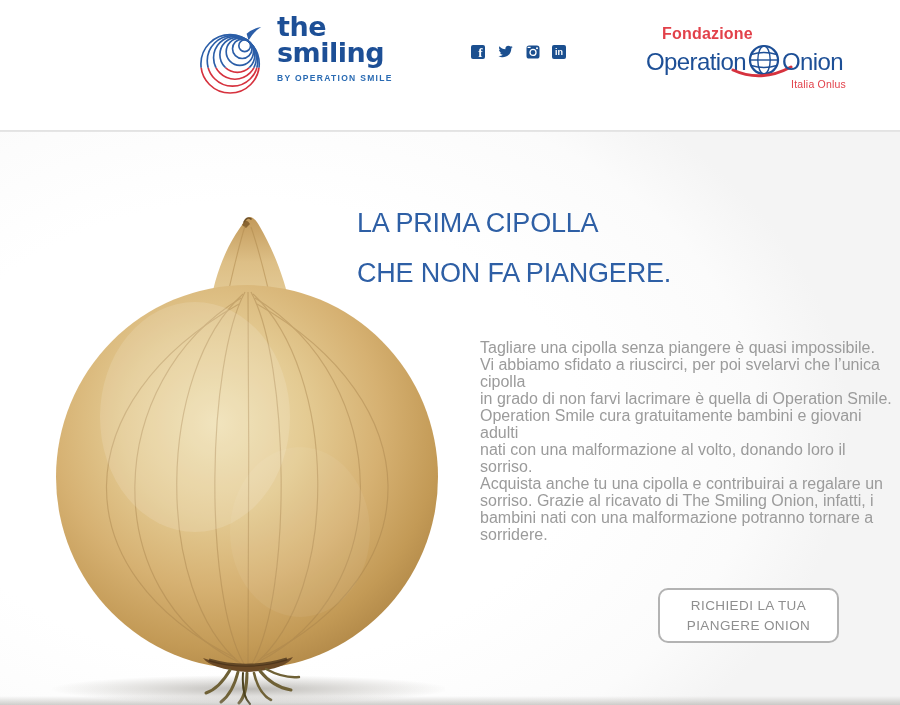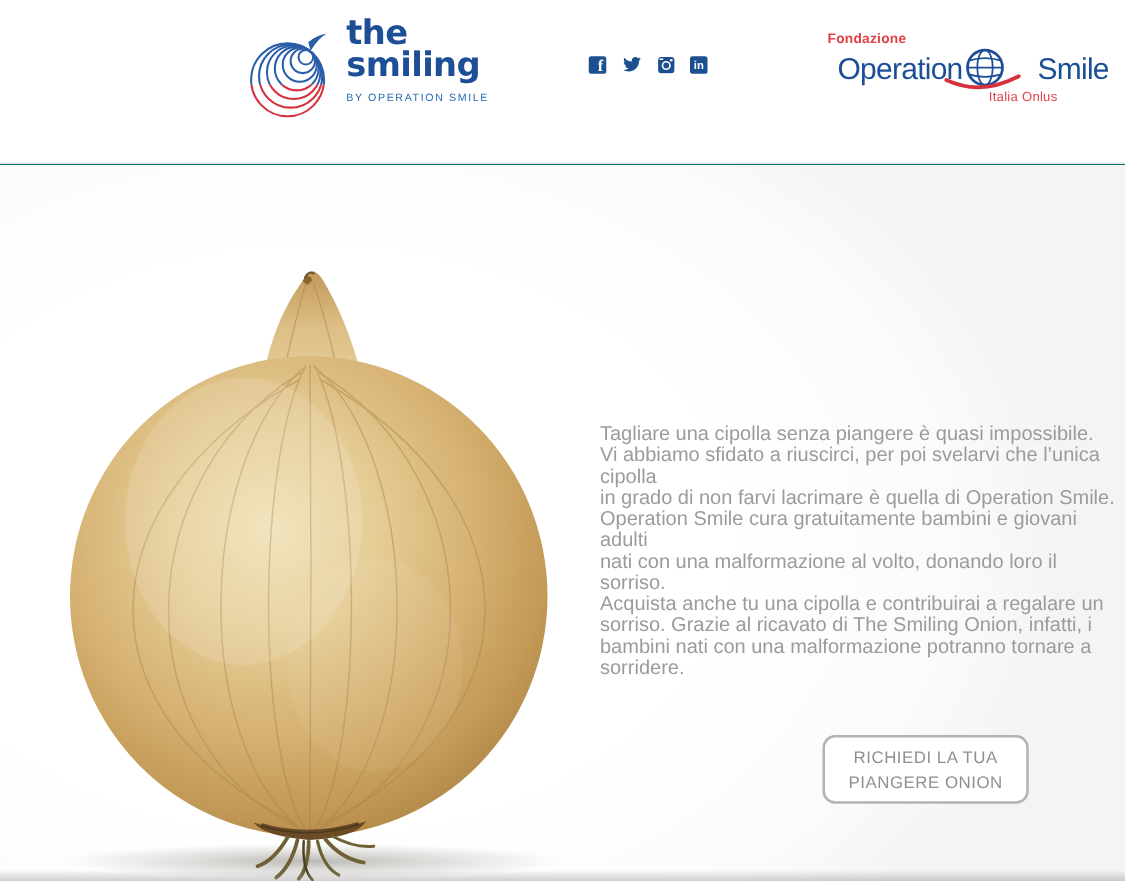--- a/index.html
+++ b/index.html
@@ -1,53 +1,53 @@
 <!DOCTYPE html>
 <html><head>
 <meta charset="utf-8">
 <style>
   * { margin:0; padding:0; box-sizing:border-box; }
   html,body { background:#ffffff; }
   body { font-family:"Liberation Sans", sans-serif; }
-  .page { position:relative; width:900px; height:705px; margin:0 auto; background:#0f766e; overflow:hidden; }
+  .page { position:relative; width:900px; height:705px; margin:0 auto; background:#e5e5e5; overflow:hidden; }
 
   
   .header { position:absolute; top:0; left:0; width:900px; height:131px; background:#fff; border-bottom:1px solid #e3e3e3; z-index:5; }
 
   .brand { position:absolute; left:198px; top:14px; display:flex; align-items:flex-start; gap:9px; text-decoration:none; cursor:pointer; }
   .brand-mark { width:70px; height:82px; margin-top:4px; }
   .brand-text { display:flex; flex-direction:column; }
   .brand-line { font-family:"DejaVu Sans", sans-serif; font-weight:bold; font-size:27px; line-height:26px; letter-spacing:-0.5px; color:#1d4f96; }
-  .brand-tag { margin-top:7px; font-size:8.5px; font-weight:normal; letter-spacing:1.3px; color:#2a6bb3; }
+  .brand-tag { margin-top:7px; font-size:8.5px; font-weight:bold; letter-spacing:1.3px; color:#2a6bb3; }
 
   .social { position:absolute; left:471px; top:44px; display:flex; align-items:center; gap:12px; }
   .social a { display:flex; align-items:center; justify-content:center; text-decoration:none; cursor:pointer; }
   .sq { width:14px; height:14px; background:#1b4f8f; border-radius:2px; color:#fff; display:flex; align-items:flex-end; justify-content:center; overflow:hidden; }
   .sq.fb { font-family:"Liberation Serif", serif; font-weight:bold; font-size:13px; line-height:12px; justify-content:flex-end; padding-right:2.5px; }
   .sq.li { font-family:Liberation Sans, sans-serif; font-weight:bold; font-size:9px; align-items:center; }
 
   .partner { position:absolute; left:646px; top:25px; width:204px; cursor:pointer; }
-  .partner-fondazione { margin-left:16px; color:#e2414a; font-weight:bold; font-size:11px; letter-spacing:0.2px; }
+  .partner-fondazione { margin-left:16px; color:#e2414a; font-weight:bold; font-size:16px; letter-spacing:0.2px; }
   .partner-row { display:flex; align-items:center; margin-top:0px; }
-  .partner-word { color:#1d4f96; font-size:24px; letter-spacing:-0.6px; line-height:30px;margin-left:24px; }
+  .partner-word { color:#1d4f96; font-size:24px; letter-spacing:-0.6px; line-height:30px; }
   .partner-globe { width:38px; height:38px; margin:0 -1px; overflow:visible; }
   .partner-sub { margin-top:-3px; padding-right:4px; text-align:right; color:#e2414a; font-weight:normal; font-size:10.5px; letter-spacing:0.2px; }
 
   
   .hero { position:absolute; top:132px; left:0; width:900px; height:573px;
           background:radial-gradient(ellipse 600px 420px at 250px 300px, #ffffff 55%, #fbfbfb 85%, #f4f4f4 100%); }
   .hero::after { content:""; position:absolute; left:0; bottom:0; width:100%; height:9px;
           background:linear-gradient(to bottom, rgba(180,180,180,0) 0%, rgba(150,148,142,0.45) 100%); }
 
   .onion-photo { position:absolute; left:45px; top:80px; width:400px; height:493px; }
 
   .hero-title { position:absolute; left:357px; top:66px; color:#2e5fa5; font-size:27px; font-weight:300; letter-spacing:-0.2px; line-height:50px; white-space:pre; }
   .hero-body { position:absolute; left:480px; top:207px; width:412px; color:#9b9b9b; font-size:16px; line-height:17px; white-space:pre-line; }
 
-  .cta { position:absolute; left:658px; top:456px; width:165px; height:55px; background:#fff;
+  .cta { position:absolute; left:658px; top:456px; width:181px; height:55px; background:#fff;
          border:2px solid #b3b3b3; border-radius:10px; display:flex; flex-direction:column; align-items:center; justify-content:center;
          color:#8f8f8f; font-size:13.5px; letter-spacing:0.4px; line-height:20px; cursor:pointer; }
 </style>
 </head>
 <body>
 
 <div class="page">
 
   <div class="header">
 
@@ -116,21 +116,21 @@
       <div class="partner-row">
         <span class="partner-word">Operation</span>
         <svg class="partner-globe" viewBox="0 0 38 38">
           <circle cx="19" cy="17" r="14" fill="#fff" stroke="#1d4f96" stroke-width="2.2"></circle>
           <ellipse cx="19" cy="17" rx="6.2" ry="14" fill="none" stroke="#1d4f96" stroke-width="1.4"></ellipse>
           <path d="M6.2,11.5 Q19,7.5 31.8,11.5" fill="none" stroke="#1d4f96" stroke-width="1.4"></path>
           <path d="M5,17 L33,17" fill="none" stroke="#1d4f96" stroke-width="1.4"></path>
           <path d="M6.2,22.5 Q19,26.5 31.8,22.5" fill="none" stroke="#1d4f96" stroke-width="1.4"></path>
           <path d="M-12,27 Q16,40 46,24" fill="none" stroke="#d6323e" stroke-width="3" stroke-linecap="round"></path>
         </svg>
-        <span class="partner-word">Smile</span>
+        <span class="partner-word">Onion</span>
       </div>
       <div class="partner-sub">Italia Onlus</div>
     </a>
   </div>
 
   <div class="hero">
 
     <svg class="onion-photo" viewBox="0 0 400 493">
       <defs>
         <radialGradient id="bodyG" cx="42%" cy="36%" r="78%">
@@ -186,20 +186,22 @@
         <path d="M185,458 C178,470 170,478 161,481" stroke-width="3"></path>
         <path d="M193,460 C190,472 184,484 176,490" stroke-width="3"></path>
         <path d="M202,461 C202,474 199,486 194,491" stroke-width="3"></path>
         <path d="M209,461 C212,474 218,484 226,488" stroke-width="2.6"></path>
         <path d="M215,459 C223,469 234,476 246,478" stroke-width="3"></path>
         <path d="M221,457 C232,463 244,466 254,465" stroke-width="2.4"></path>
         <path d="M198,461 C197,476 200,487 205,492" stroke-width="2" stroke="#4c421f"></path>
       </g>
     </svg>
 
+    <h1 class="hero-title"><span>LA PRIMA CIPOLLA</span>
+<span>CHE NON FA PIANGERE.</span></h1>
 
     <p class="hero-body">Tagliare una cipolla senza piangere è quasi impossibile.
 Vi abbiamo sfidato a riuscirci, per poi svelarvi che l’unica cipolla
 in grado di non farvi lacrimare è quella di Operation Smile.
 Operation Smile cura gratuitamente bambini e giovani adulti
 nati con una malformazione al volto, donando loro il sorriso.
 Acquista anche tu una cipolla e contribuirai a regalare un
 sorriso. Grazie al ricavato di The Smiling Onion, infatti, i
 bambini nati con una malformazione potranno tornare a
 sorridere.</p>

